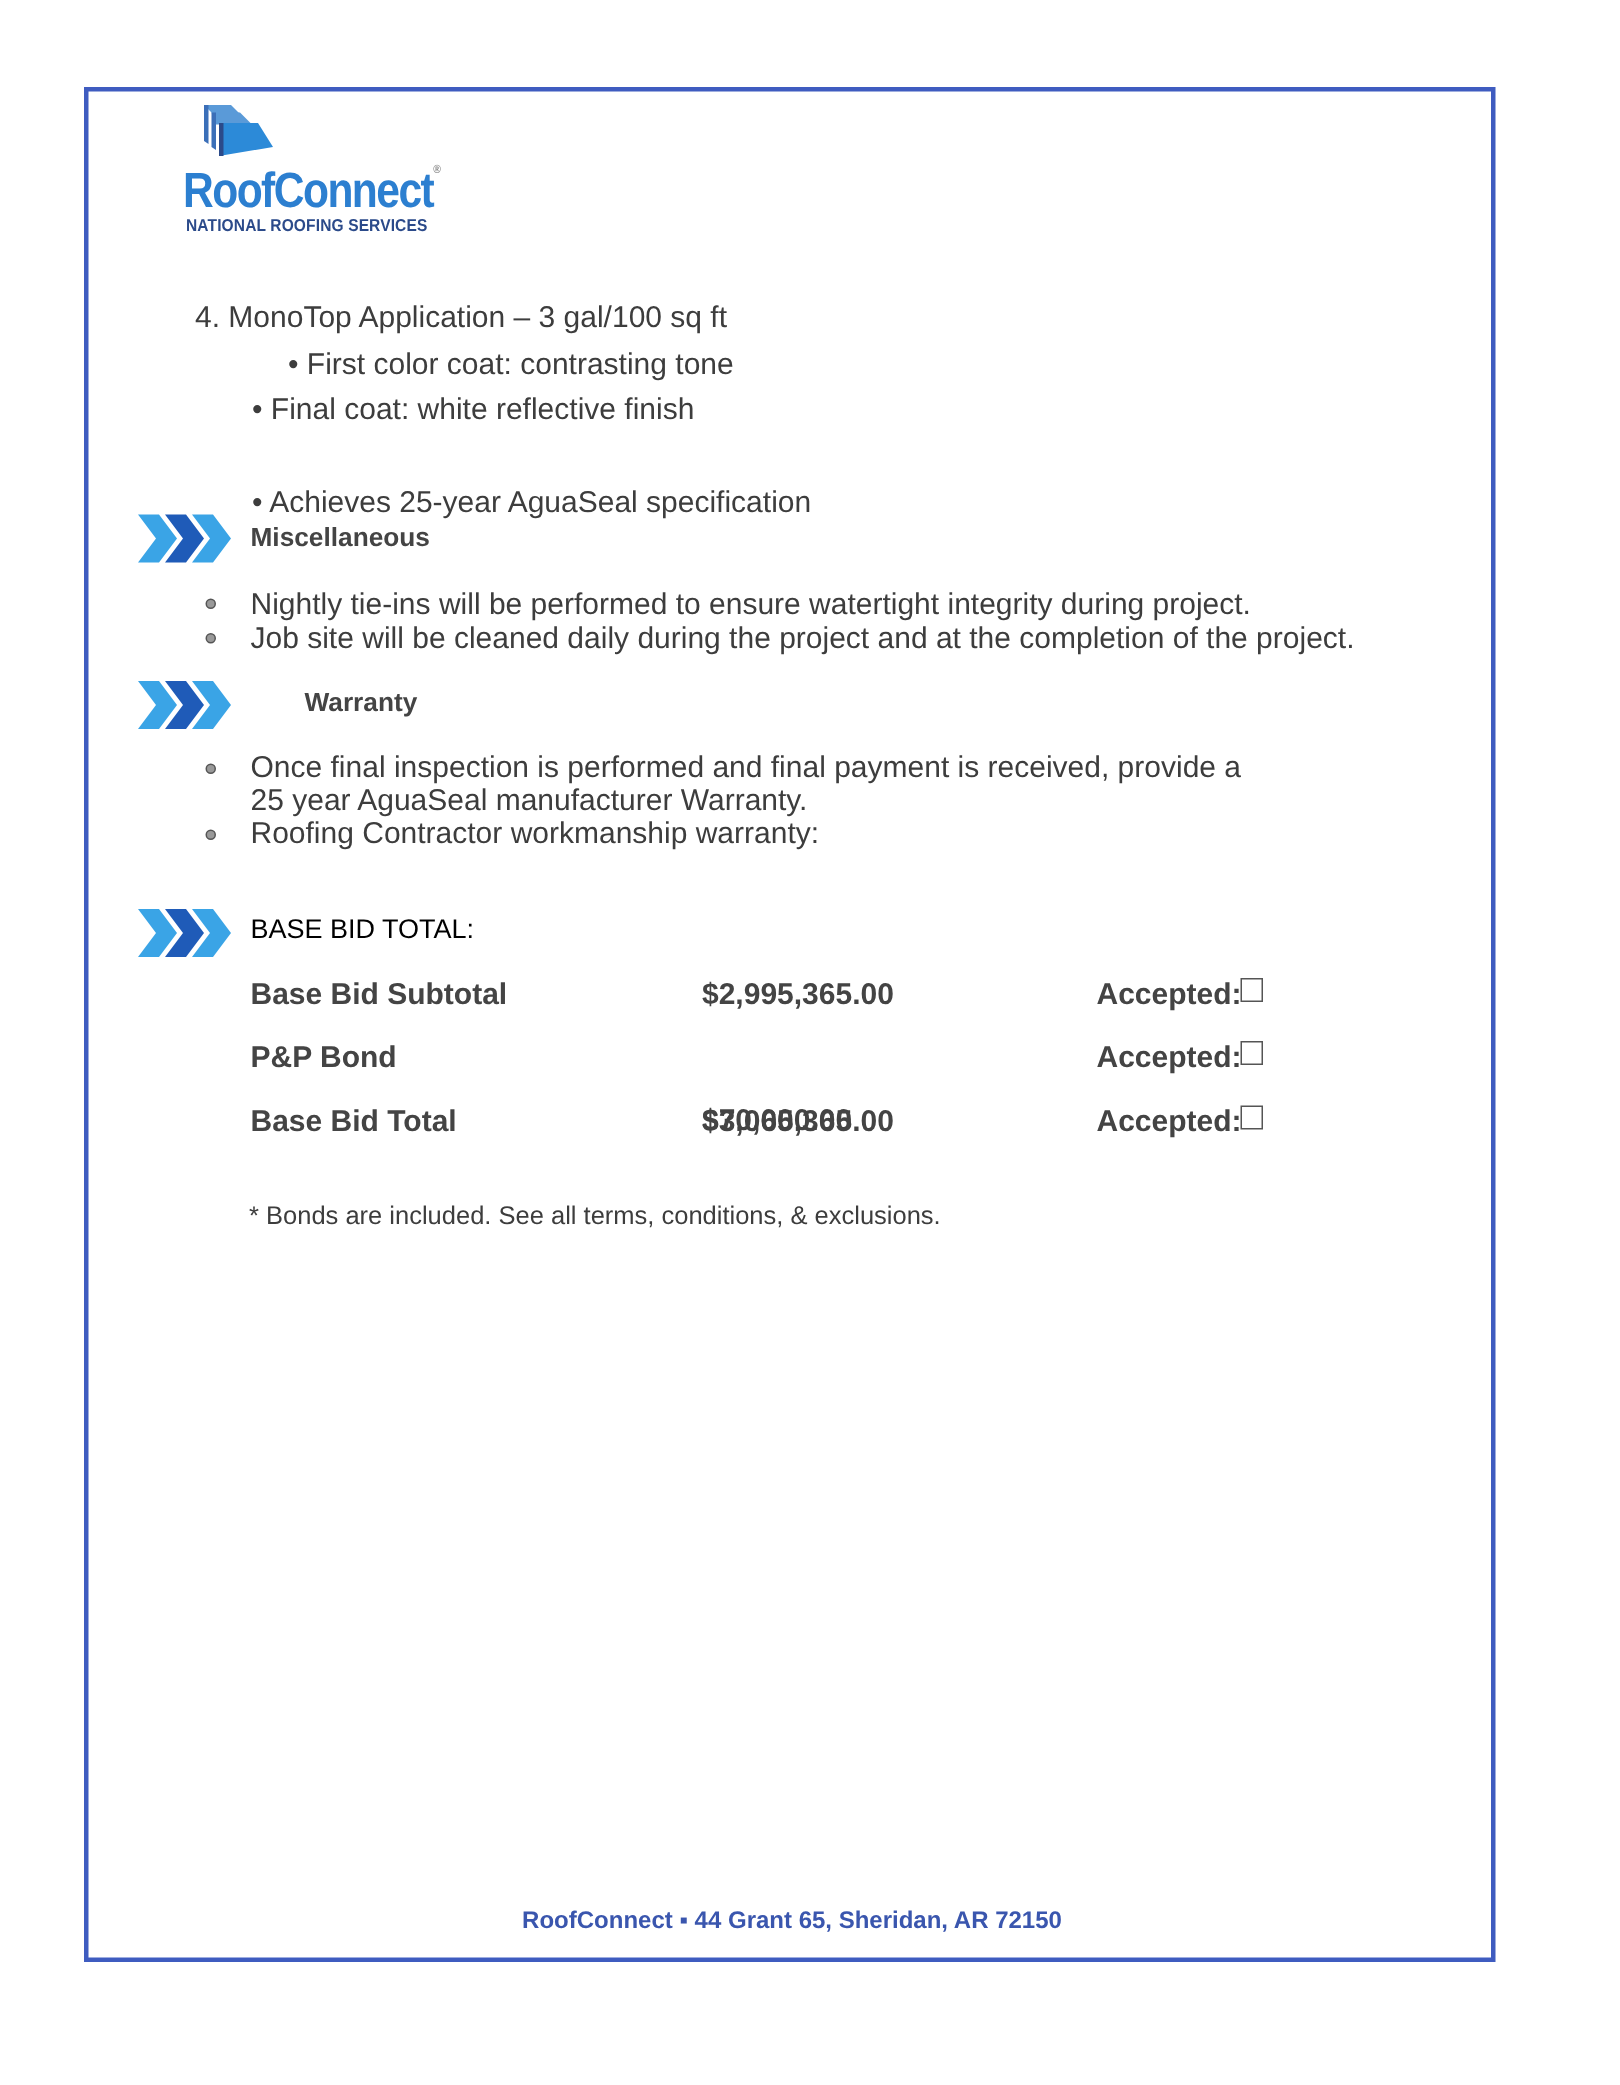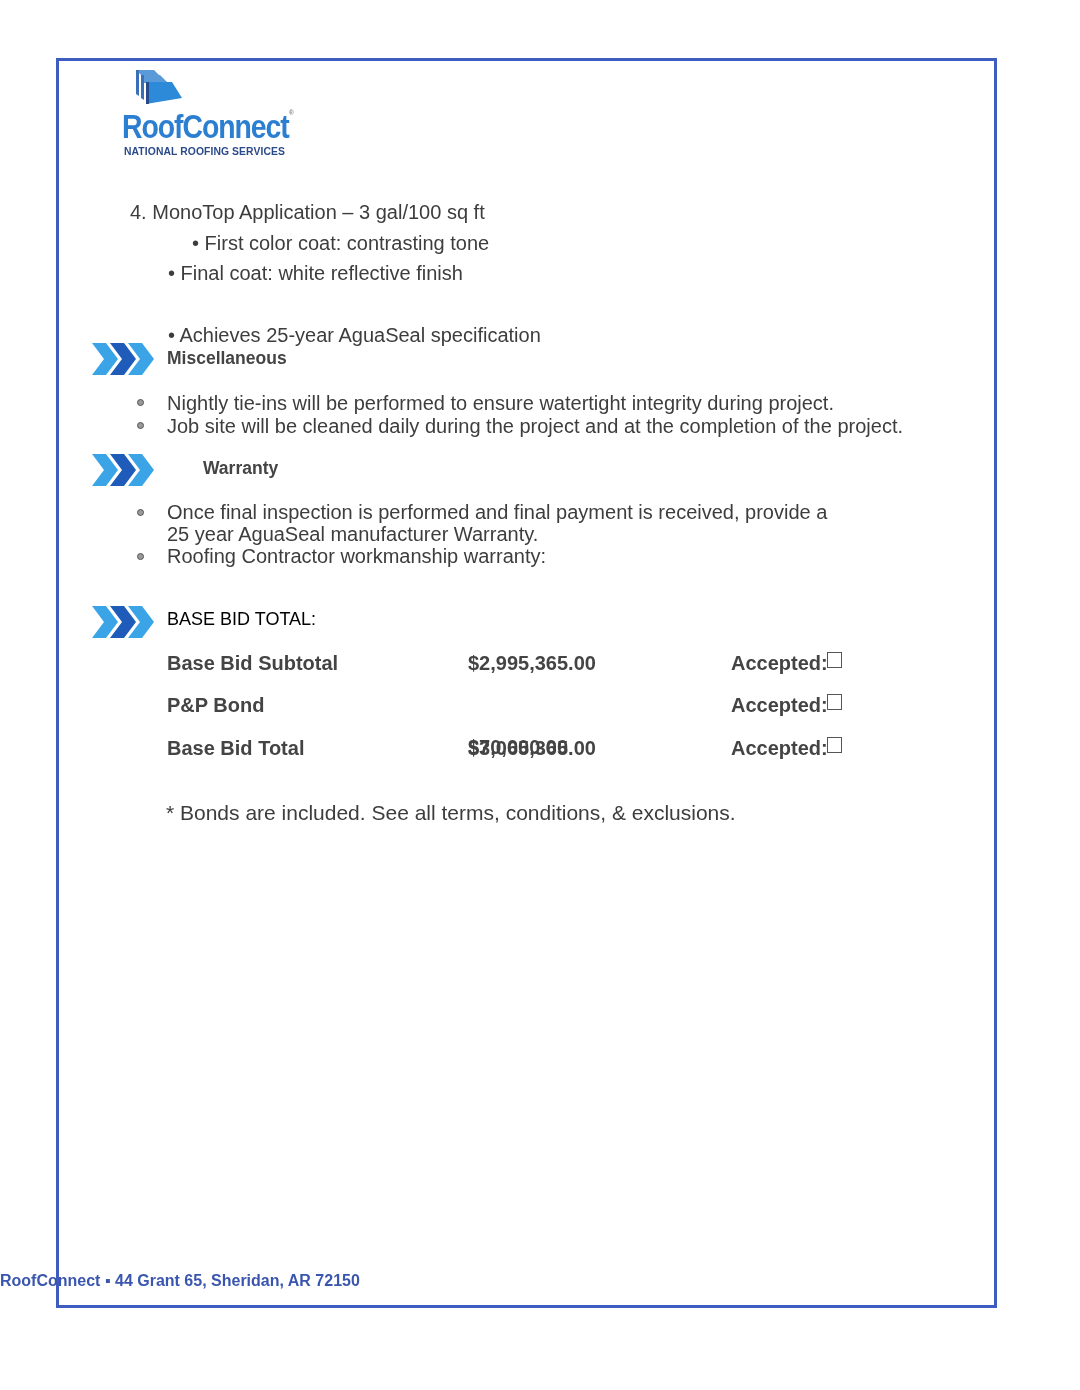--- a/index.html
+++ b/index.html
@@ -28,21 +28,21 @@
     .hdr { position: absolute; font-size: 17.5px; font-weight: bold; color: #444; white-space: nowrap; }
     .dot {
       position: absolute; width: 5px; height: 5px; border-radius: 50%; border: 1.5px solid #555;
       background: #999;
     }
     .bold { font-weight: bold; color: #444; }
     .chk {
       position: absolute; width: 15px; height: 16px; border: 1.5px solid #555; box-sizing: border-box; background: #fff;
     }
     .footer {
-      position: absolute; left: 0; width: 1056px; top: 1272px; 
+      position: absolute; left: 0; width: 1056px; top: 1272px; text-align: center;
       font-size: 16px; font-weight: bold; color: #3a56ae; white-space: nowrap;
     }
   </style>
 </head>
 <body>
 
 <div class="frame"></div>
 
 <div class="logo">
   <svg class="logo-mark" viewBox="0 0 50 38">
@@ -106,15 +106,15 @@
   <div class="t bold" style="left:731px; top:694px;">Accepted:</div>
   <div class="chk" style="left:827px; top:694px;"></div>
 </div>
 <div>
   <div class="t bold" style="left:167px; top:737px;">Base Bid Total</div>
   <div class="t bold" style="left:468px; top:737px;">$3,065,365.00</div>
   <div class="t bold" style="left:731px; top:737px;">Accepted:</div>
   <div class="chk" style="left:827px; top:737px;"></div>
 </div>
 
-<div class="t" style="left:166px; top:801px; font-size:21px;">* Bonds are included. See all terms, conditions, &amp; exclusions.</div>
+<div class="t" style="left:166px; top:801px; font-size:17px;">* Bonds are included. See all terms, conditions, &amp; exclusions.</div>
 
 <div class="footer">RoofConnect ▪ 44 Grant 65, Sheridan, AR 72150</div>
 
 </body></html>

